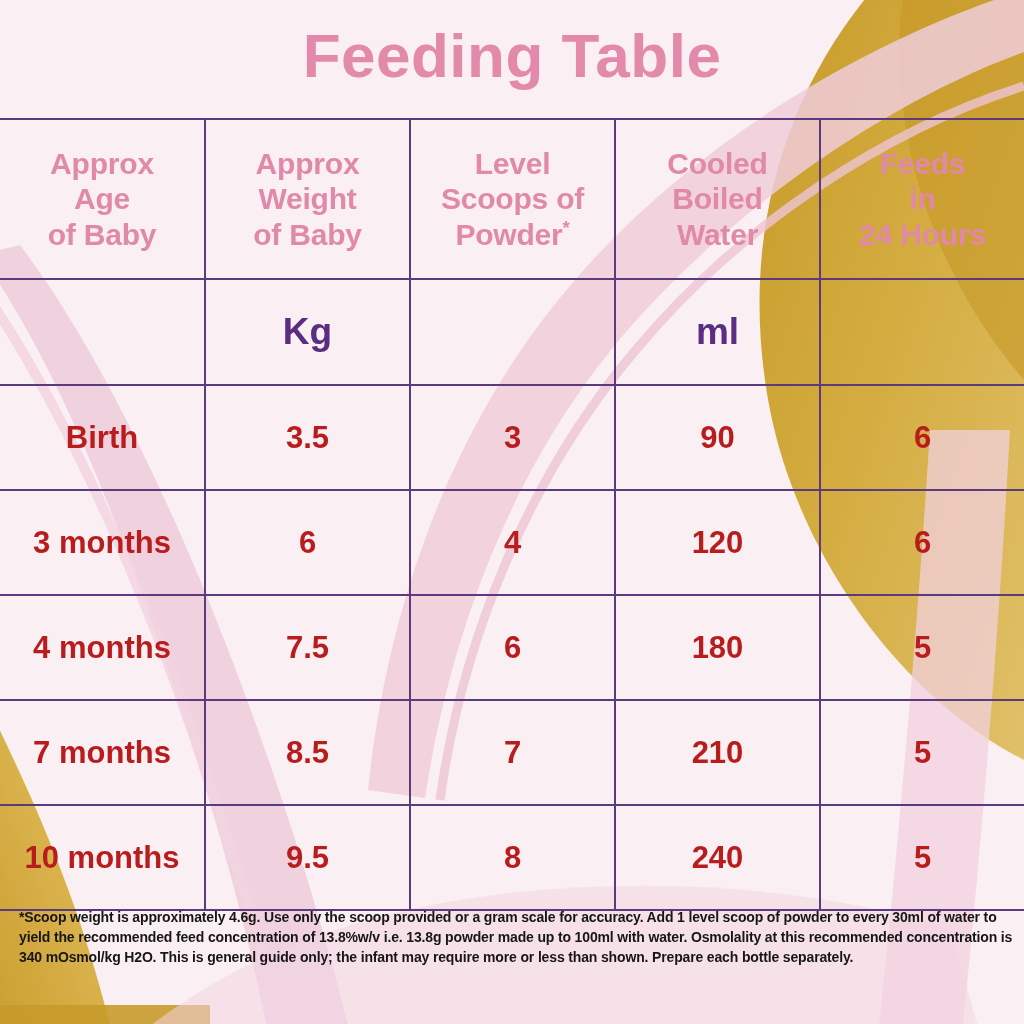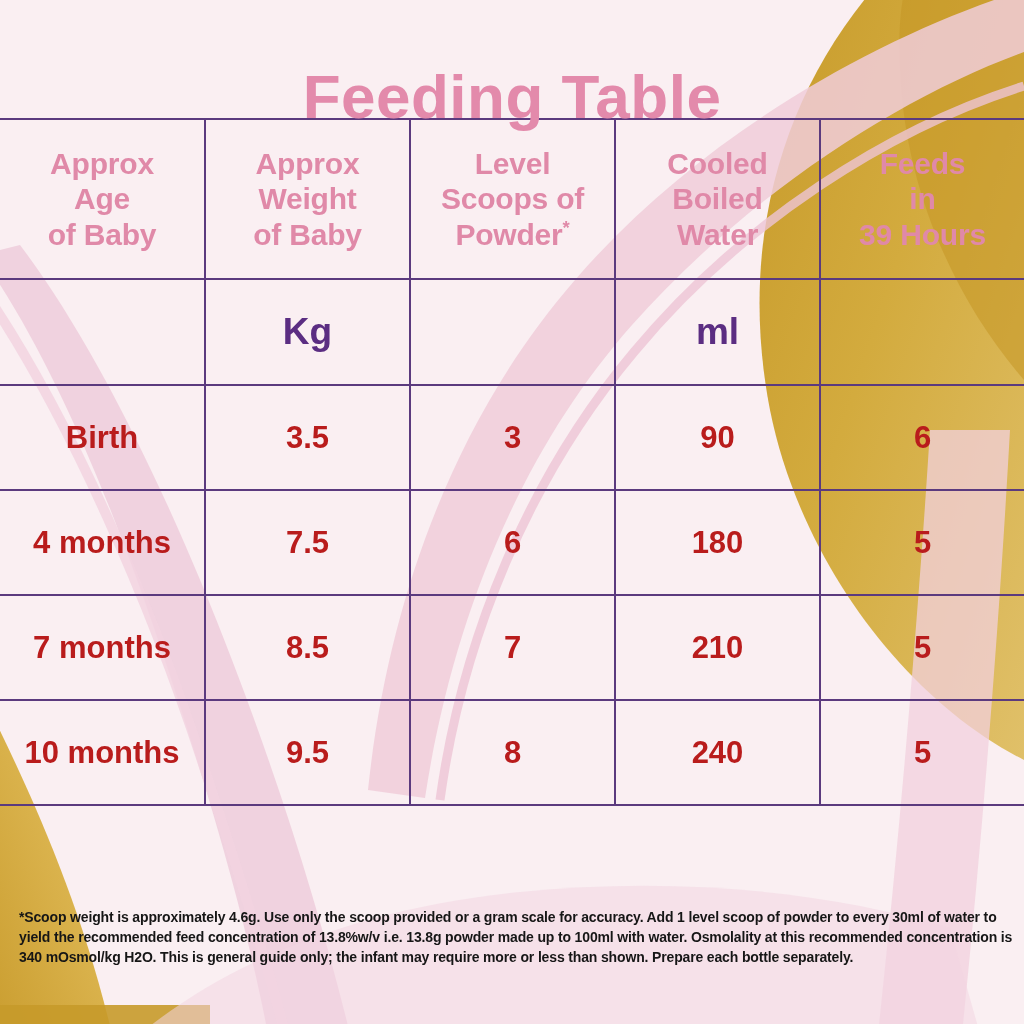--- a/index.html
+++ b/index.html
@@ -100,21 +100,20 @@
     position: absolute;
     top: 20px;
     left: 0;
     width: 1024px;
     text-align: center;
     color: #e38aab;
     font-size: 62px;
     font-weight: bold;
     letter-spacing: 0.5px;
     z-index: 3;
-    margin-top: 41px;
   }
 
   
   .footnote {
     position: absolute;
     left: 19px;
     top: 908px;
     width: 1008px;
     color: #161616;
     font-size: 14px;
@@ -199,41 +198,48 @@
             <span class="hline"><span>Powder</span><sup>*</sup></span>
           </th>
           <th>
             <span class="hline">Cooled</span>
             <span class="hline">Boiled</span>
             <span class="hline">Water</span>
           </th>
           <th>
             <span class="hline">Feeds</span>
             <span class="hline">in</span>
-            <span class="hline">39 Hours</span>
+            <span class="hline">24 Hours</span>
           </th>
         </tr>
       </thead>
       <tbody>
         <tr class="units">
           <td></td>
           <td>Kg</td>
           <td></td>
           <td>ml</td>
           <td></td>
         </tr>
 
         <tr class="datarow">
           <td class="agecell">Birth</td>
           <td>3.5</td>
           <td>3</td>
           <td>90</td>
           <td>6</td>
         </tr>
         <tr class="datarow">
+          <td class="agecell">3 months</td>
+          <td>6</td>
+          <td>4</td>
+          <td>120</td>
+          <td>6</td>
+        </tr>
+        <tr class="datarow">
           <td class="agecell">4 months</td>
           <td>7.5</td>
           <td>6</td>
           <td>180</td>
           <td>5</td>
         </tr>
         <tr class="datarow">
           <td class="agecell">7 months</td>
           <td>8.5</td>
           <td>7</td>

